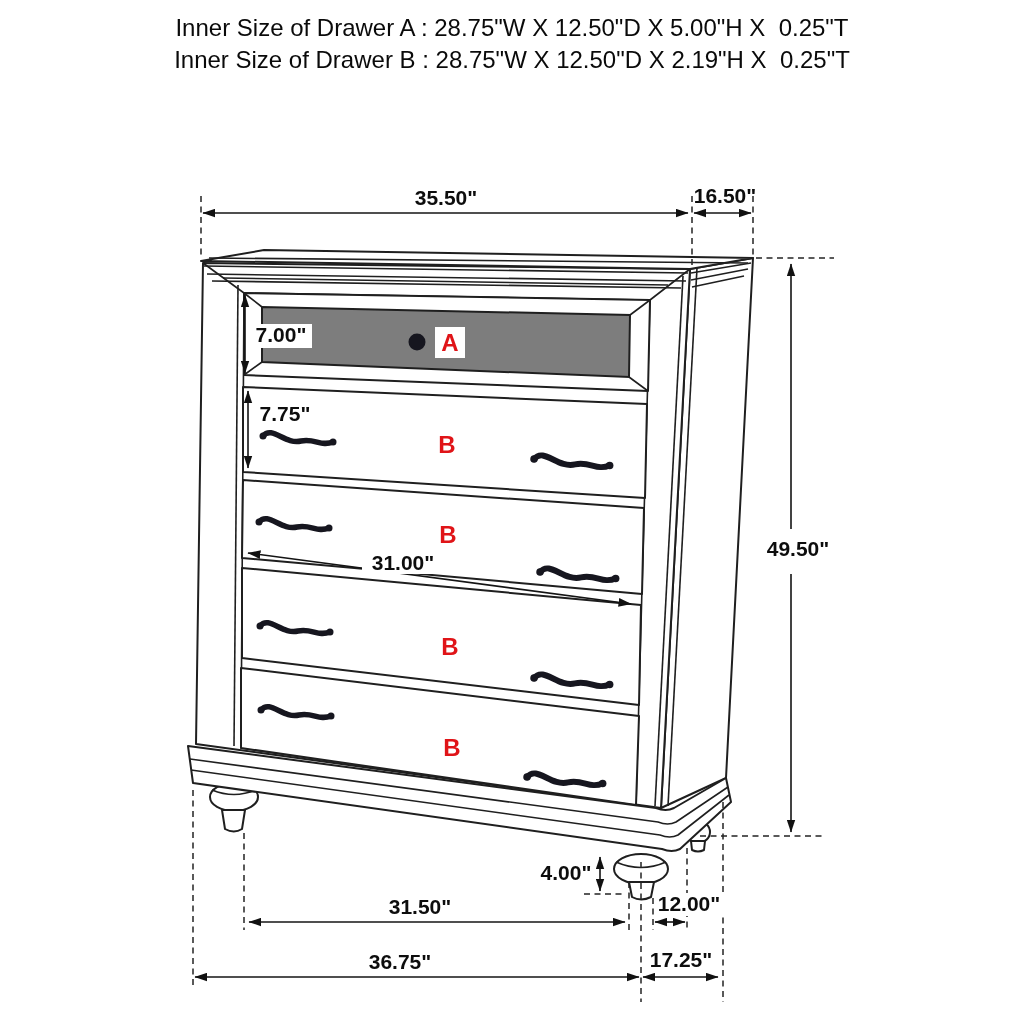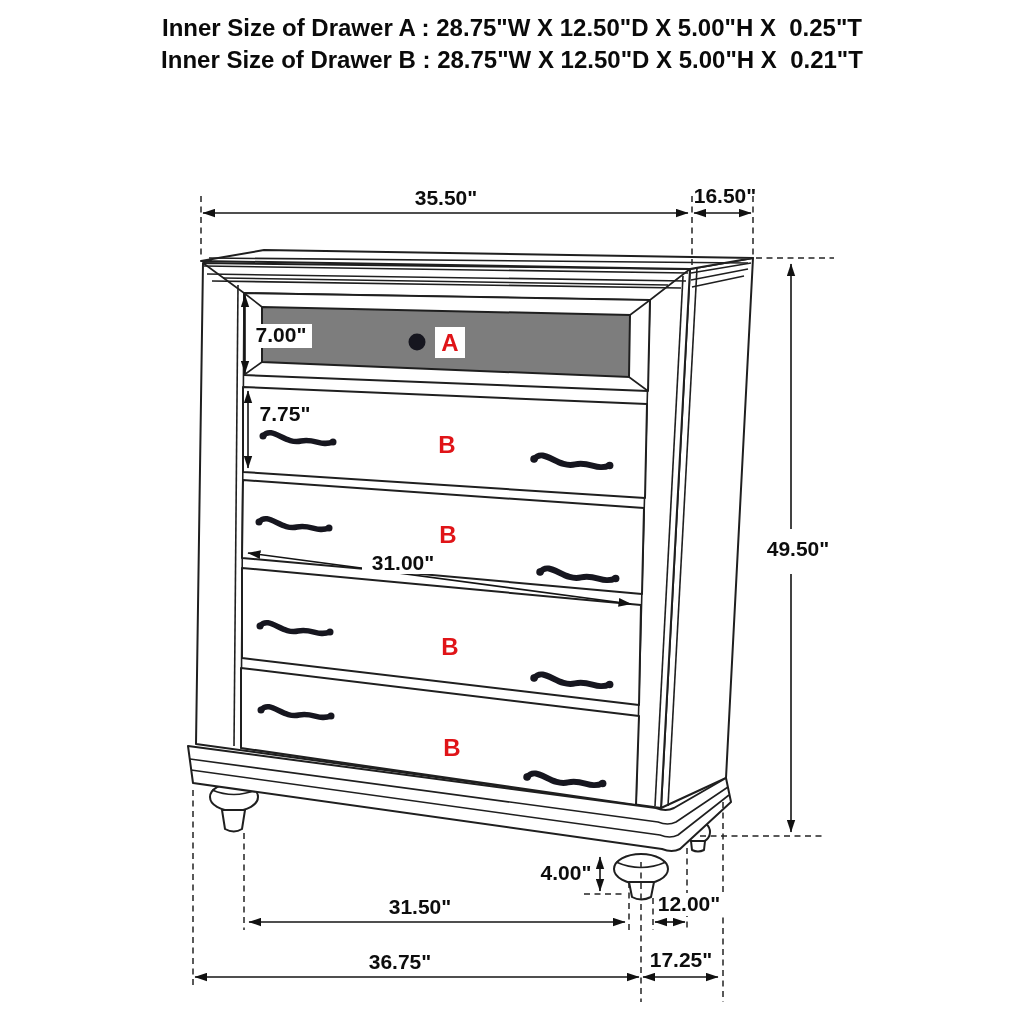--- a/index.html
+++ b/index.html
@@ -1,19 +1,19 @@
 <!DOCTYPE html>
 <html style="--accent-red: #e01418; --panel-gray: #7d7d7d; --line-color: #1f1f1f; --handle-color: #16161f;"><head>
 <meta charset="utf-8">
 <style>
   html,body{margin:0;padding:0;background:#ffffff;}
   #stage{position:relative;width:1024px;height:1024px;background:#fff;overflow:hidden;
          font-family:"Liberation Sans",sans-serif;}
   #hdr{position:absolute;top:12px;left:0;width:1024px;text-align:center;
-       color:#0a0a0a;font-weight:700;font-size:24px;line-height:32px;}
+       color:#0a0a0a;font-weight:400;font-size:24px;line-height:32px;}
   .hdr-line{white-space:pre;}
   svg{position:absolute;top:0;left:0;}
   .fillq{fill:#ffffff;stroke:var(--line-color);stroke-width:2;stroke-linejoin:round;}
   .thin{fill:none;stroke:var(--line-color);stroke-width:1.6;stroke-linejoin:round;}
   .dim{stroke:#141414;stroke-width:1.6;fill:none;}
   .ext{stroke:#232323;stroke-width:1.5;stroke-dasharray:6 4.5;fill:none;}
   .dtxt{font-family:"Liberation Sans",sans-serif;font-weight:700;font-size:21px;
         fill:#0d0d0d;text-anchor:middle;}
   .ltxt{font-family:"Liberation Sans",sans-serif;font-weight:700;font-size:24px;
         fill:var(--accent-red);text-anchor:middle;}
@@ -23,21 +23,21 @@
   .panel{fill:var(--panel-gray);stroke:var(--line-color);stroke-width:2;}
   .knob{fill:var(--handle-color);}
 </style>
 </head>
 <body>
 
 <div id="stage">
 
   <div id="hdr">
     <div class="hdr-line">Inner Size of Drawer A : 28.75"W X 12.50"D X 5.00"H X  0.25"T</div>
-    <div class="hdr-line">Inner Size of Drawer B : 28.75"W X 12.50"D X 5.00"H X  0.21"T</div>
+    <div class="hdr-line">Inner Size of Drawer B : 28.75"W X 12.50"D X 2.19"H X  0.25"T</div>
   </div>
 
   <svg width="1024" height="1024" viewBox="0 0 1024 1024">
     <defs>
       <marker id="arw" viewBox="0 0 12 8" refX="11.5" refY="4" markerWidth="13" markerHeight="9" orient="auto-start-reverse" markerUnits="userSpaceOnUse">
         <path d="M0,0 L12,4 L0,8 Z" fill="#111"></path>
       </marker>
     </defs>
 
     <g>

